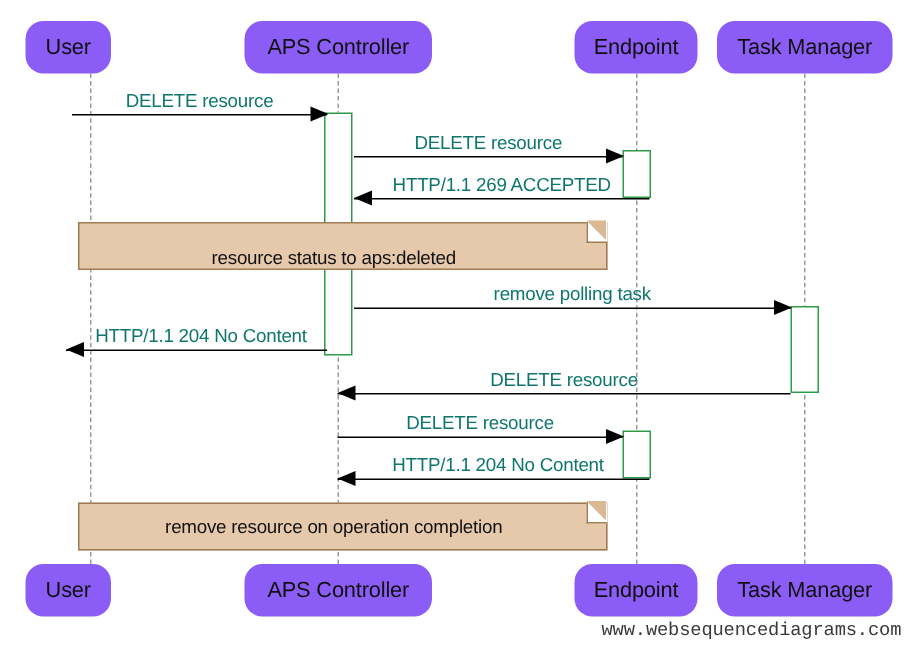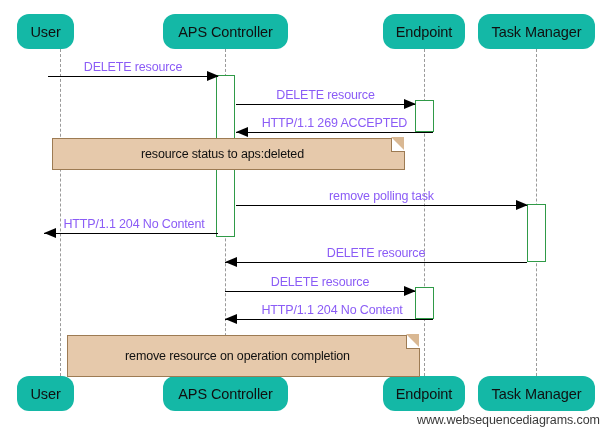--- a/index.html
+++ b/index.html
@@ -21,21 +21,21 @@
   
   .lifeline {
     position: absolute;
     width: 0;
     border-left: 1px dashed #9a9a9a;
   }
   
   .actor-box {
     position: absolute;
     box-sizing: border-box;
-    background: #14b8a6;
+    background: #8b5cf6;
     border-radius: 12px;
     height: 35px;
     display: flex;
     align-items: center;
     justify-content: center;
     color: #101010;
     font-size: 14.5px;
     letter-spacing: -0.1px;
     white-space: nowrap;
     z-index: 5;
@@ -68,21 +68,21 @@
     border-left: 12px solid #000000;
   }
   .arrowhead.left {
     border-top: 5.5px solid transparent;
     border-bottom: 5.5px solid transparent;
     border-right: 12px solid #000000;
   }
   .msg-label {
     position: absolute;
     font-size: 12.5px;
-    color: #8b5cf6;
+    color: #0f766e;
     white-space: nowrap;
     text-align: center;
     z-index: 8;
     letter-spacing: -0.15px;
   }
   
   .note {
     position: absolute;
     box-sizing: border-box;
     background: #e6c9ab;
@@ -174,21 +174,21 @@
   <div class="msg-label" style="left:48px; top:60px; width:170px;">DELETE resource</div>
 
   <div class="msg" style="left:236px; top:104px; width:179px;"></div>
   <div class="arrowhead right" style="left:404px; top:98.5px;"></div>
   <div class="msg-label" style="left:236px; top:88px; width:179px;">DELETE resource</div>
 
   <div class="msg" style="left:236px; top:132px; width:197px;"></div>
   <div class="arrowhead left" style="left:236px; top:126.5px;"></div>
   <div class="msg-label" style="left:236px; top:116px; width:197px;">HTTP/1.1 269 ACCEPTED</div>
 
-  <div class="note" style="left:52px; top:138px; width:353px; height:32px;">
+  <div class="note" style="left:52px; top:148px; width:353px; height:32px;align-items:flex-end;">
     <span class="note-text">resource status to aps:deleted</span>
     <span class="note-fold"></span>
   </div>
 
   <div class="msg" style="left:236px; top:205px; width:291px;"></div>
   <div class="arrowhead right" style="left:516px; top:199.5px;"></div>
   <div class="msg-label" style="left:236px; top:189px; width:291px;">remove polling task</div>
 
   <div class="msg" style="left:44px; top:233px; width:174px;"></div>
   <div class="arrowhead left" style="left:44px; top:227.5px;"></div>
@@ -199,20 +199,20 @@
   <div class="msg-label" style="left:225px; top:246px; width:302px;">DELETE resource</div>
 
   <div class="msg" style="left:225px; top:291px; width:190px;"></div>
   <div class="arrowhead right" style="left:404px; top:285.5px;"></div>
   <div class="msg-label" style="left:225px; top:275px; width:190px;">DELETE resource</div>
 
   <div class="msg" style="left:225px; top:319px; width:208px;"></div>
   <div class="arrowhead left" style="left:225px; top:313.5px;"></div>
   <div class="msg-label" style="left:231px; top:303px; width:202px;">HTTP/1.1 204 No Content</div>
 
-  <div class="note" style="left:67px; top:335px; width:353px; height:42px;">
+  <div class="note" style="left:52px; top:335px; width:353px; height:32px;">
     <span class="note-text">remove resource on operation completion</span>
     <span class="note-fold"></span>
   </div>
 
-  <div class="footer" style="left:417px; top:413px;">www.websequencediagrams.com</div>
+  <div class="footer" style="left:401px; top:413px;font-family:Liberation Mono, monospace;">www.websequencediagrams.com</div>
 
 </div>
 
 </body></html>

